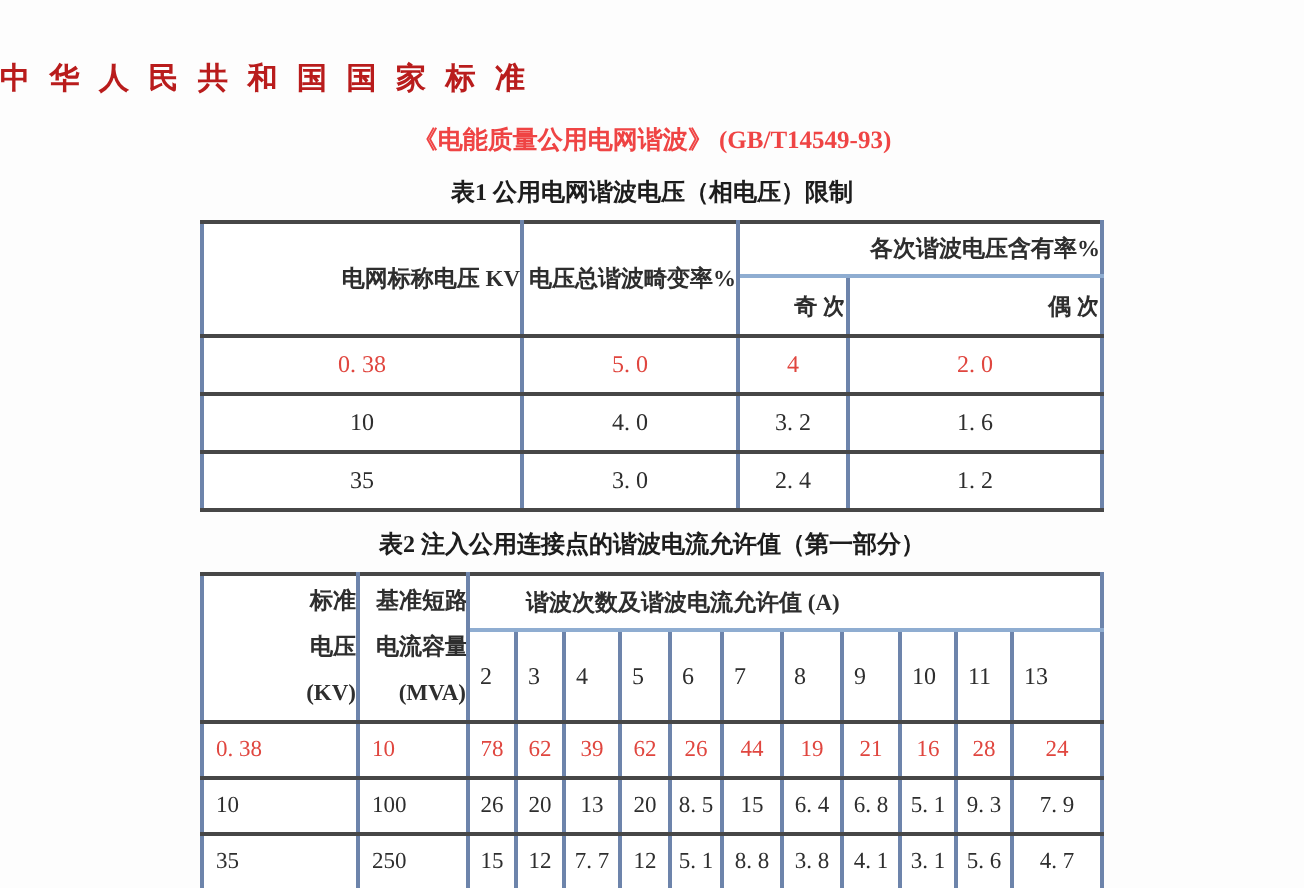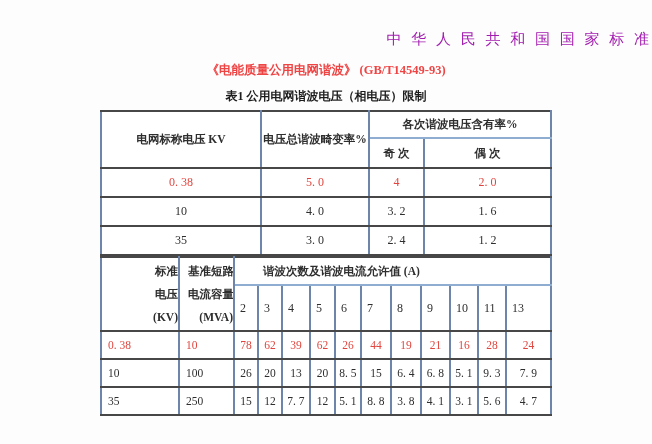--- a/index.html
+++ b/index.html
@@ -11,22 +11,22 @@
     --page-bg:#fdfdfd;
   }
   html,body{margin:0;padding:0;}
   body{
     width:652px;height:444px;background:var(--page-bg);
     font-family:"Liberation Serif","DejaVu Serif",serif;
     color:var(--text);overflow:hidden;
   }
   .page{padding-top:30px;}
   .doc-title{
-    text-align:right;font-size:15px;font-weight:normal;
-    letter-spacing:3px;color:#a21caf;
+    text-align:left;font-size:15px;font-weight:bold;
+    letter-spacing:3px;color:#b91c1c;
   }
   .doc-subtitle{
     text-align:center;font-size:12.5px;font-weight:bold;
     margin-top:13px;color:#ef4444;
   }
   .tbl-caption{
     text-align:center;font-size:12px;font-weight:bold;color:#1d1d1d;
   }
   .cap1{margin-top:9px;margin-bottom:5px;}
   .cap2{margin-top:8px;margin-bottom:5px;}
@@ -37,21 +37,21 @@
   .t1{border:2.5px solid #3d3d3d;}
   .t2{border:2.5px solid #3d3d3d;}
   th,td{
     border-top:2px solid var(--border-dark);
     border-bottom:2px solid var(--border-dark);
     border-left:2px solid var(--border-blue);
     border-right:2px solid var(--border-blue);
     padding:0;overflow:hidden;white-space:nowrap;
   }
   
-  .t1 th{font-size:11.5px;font-weight:bold;text-align:center;vertical-align:middle;}
+  .t1 th{font-size:11.5px;font-weight:bold;text-align:right;vertical-align:middle;}
   .t1 .hrow1 th{height:25px;}
   .t1 .hrow2 th{height:28px;}
   .t1 td{height:27px;font-size:12px;text-align:center;vertical-align:middle;}
   .t1 .group-th{border-bottom:2px solid var(--blue-thin);}
   .t1 .hrow2 th{border-top:2px solid var(--blue-thin);border-radius:14px;}
   
   .t2 th{font-size:11.5px;font-weight:bold;vertical-align:middle;}
   .t2 .vhead{text-align:right;padding-left:8px;margin-top:16px;}
   .t2 .vhead div{line-height:23px;}
   .t2 .group-th2{
@@ -112,20 +112,21 @@
       </tr>
       <tr>
         <td>35</td>
         <td>3. 0</td>
         <td>2. 4</td>
         <td>1. 2</td>
       </tr>
     </tbody>
   </table>
 
+  <div class="tbl-caption cap2">表2 注入公用连接点的谐波电流允许值（第一部分）</div>
 
   <table class="t2">
     <colgroup>
       <col style="width:78px">
         <col style="width:55px">
       <col style="width:24px">
         <col style="width:24px">
         <col style="width:28px">
         <col style="width:25px">
       <col style="width:26px">

